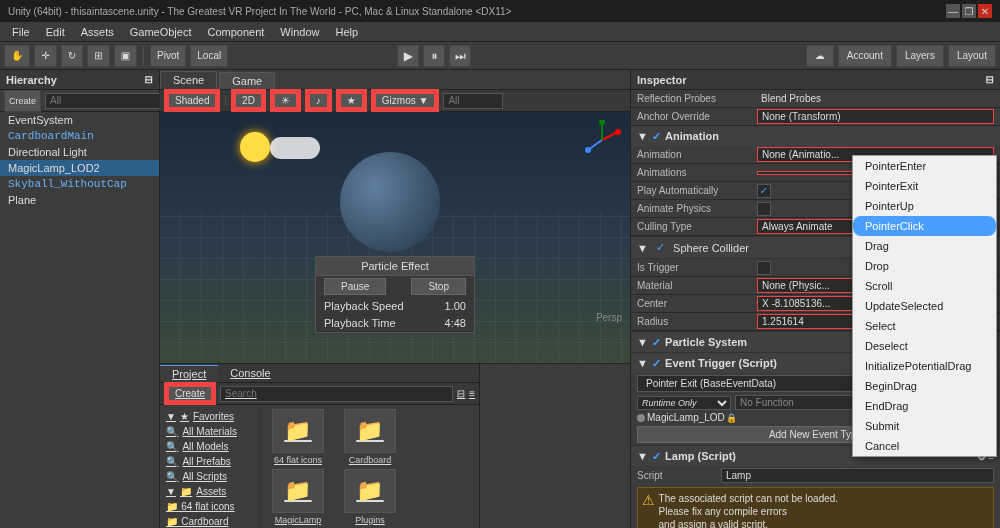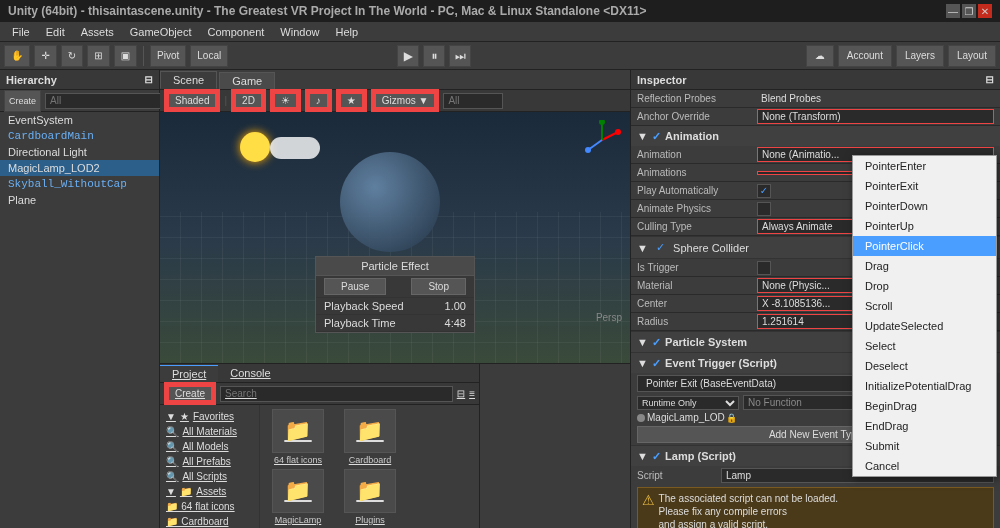--- a/index.html
+++ b/index.html
@@ -75,31 +75,31 @@
     .inspector-section-header { height: 20px; background: #404040; display: flex; align-items: center; padding: 0 6px; cursor: pointer; font-size: 11px; font-weight: bold; }
     .inspector-row { display: flex; align-items: center; height: 18px; padding: 0 6px; border-bottom: 1px solid #2a2a2a; }
     .inspector-label { width: 120px; font-size: 10px; color: #bbb; flex-shrink: 0; }
     .inspector-value { flex: 1; font-size: 10px; color: #ddd; background: #2a2a2a; padding: 1px 4px; border: 1px solid #ef4444; }
     .inspector-checkbox { width: 14px; height: 14px; background: #2a2a2a; border: 1px solid #555; display: flex; align-items: center; justify-content: center; }
     .check-mark { color: #4a9eff; font-size: 10px; }
 
     
     #dropdown-menu { position: fixed; top: 155px; left: 852px; width: 145px; background: #f0f0f0; border: 1px solid #999; z-index: 1000; box-shadow: 2px 2px 8px rgba(0,0,0,0.5); }
     .dropdown-item { padding: 4px 12px; font-size: 11px; color: #222; cursor: pointer; }
-    .dropdown-item.selected { background: #4a9eff; color: white; }
+    .dropdown-item.selected { background: #4a9eff; color: white; border-radius: 8px; }
 
     
     .collider-header { height: 22px; background: #404040; display: flex; align-items: center; padding: 0 6px; gap: 4px; border-bottom: 1px solid #333; }
     .edit-collider-btn { padding: 1px 6px; background: #555; border: 1px solid #666; color: #ddd; font-size: 10px; cursor: pointer; margin-left: auto; }
 
     
     .event-trigger-dropdown { margin: 2px 6px; display: flex; gap: 2px; }
     .event-trigger-select { flex: 1; background: #2a2a2a; border: 1px solid #555; color: #ddd; font-size: 10px; padding: 1px 4px; }
     .event-list-row { display: flex; align-items: center; padding: 1px 6px; gap: 4px; font-size: 10px; }
-    .runtime-select { width: 102px; background: #2a2a2a; border: 1px solid #555; color: #ddd; font-size: 9px; }
+    .runtime-select { width: 94px; background: #2a2a2a; border: 1px solid #555; color: #ddd; font-size: 9px; font-style: italic; }
     .no-function { flex: 1; background: #2a2a2a; border: 1px solid #555; color: #888; font-size: 10px; padding: 1px 4px; }
     .obj-ref { display: flex; align-items: center; gap: 2px; font-size: 10px; }
     .obj-dot { width: 8px; height: 8px; background: #888; border-radius: 50%; }
     .add-event-btn { margin: 2px 6px; padding: 2px 8px; background: #555; border: 1px solid #666; color: #ddd; font-size: 10px; cursor: pointer; text-align: center; }
 
     
     .lamp-script-row { display: flex; align-items: center; padding: 2px 6px; gap: 4px; font-size: 10px; }
     .script-ref { flex: 1; background: #2a2a2a; border: 1px solid #555; color: #ddd; font-size: 10px; padding: 1px 4px; }
     .warning-box { margin: 2px 6px; background: #4a3a1a; border: 1px solid #7a5a20; padding: 4px; font-size: 10px; color: #ddd; display: flex; gap: 4px; }
     .warning-icon { color: #f0c040; font-size: 14px; flex-shrink: 0; }
@@ -121,21 +121,21 @@
     
     .inspector-scroll { flex: 1; overflow-y: auto; overflow-x: hidden; }
     .inspector-scroll::-webkit-scrollbar { width: 6px; }
     .inspector-scroll::-webkit-scrollbar-thumb { background: #555; }
     .inspector-scroll::-webkit-scrollbar-track { background: #2a2a2a; }
   </style>
 </head>
 <body>
 
 <div id="titlebar">
-  <span style="font-size:12px; color:#aaa;font-weight:bold;">Unity (64bit) - thisaintascene.unity - The Greatest VR Project In The World - PC, Mac &amp; Linux Standalone &lt;DX11&gt;</span>
+  <span style="font-size:10px; color:#aaa;">Unity (64bit) - thisaintascene.unity - The Greatest VR Project In The World - PC, Mac &amp; Linux Standalone &lt;DX11&gt;</span>
   <div style="display:flex;gap:2px;">
     <button class="title-btn">—</button>
     <button class="title-btn">❐</button>
     <button class="title-btn" style="background:#c42b1c;">✕</button>
   </div>
 </div>
 
 <div id="menubar">
   <span class="menu-item">File</span>
   <span class="menu-item">Edit</span>
@@ -428,21 +428,20 @@
         </div>
       </div>
 
     </div>
   </div>
 </div>
 
 <div id="dropdown-menu">
   <div class="dropdown-item">PointerEnter</div>
   <div class="dropdown-item">PointerExit</div>
-  <div class="dropdown-item">PointerDown</div>
   <div class="dropdown-item">PointerUp</div>
   <div class="dropdown-item selected">PointerClick</div>
   <div class="dropdown-item">Drag</div>
   <div class="dropdown-item">Drop</div>
   <div class="dropdown-item">Scroll</div>
   <div class="dropdown-item">UpdateSelected</div>
   <div class="dropdown-item">Select</div>
   <div class="dropdown-item">Deselect</div>
   <div class="dropdown-item">InitializePotentialDrag</div>
   <div class="dropdown-item">BeginDrag</div>

